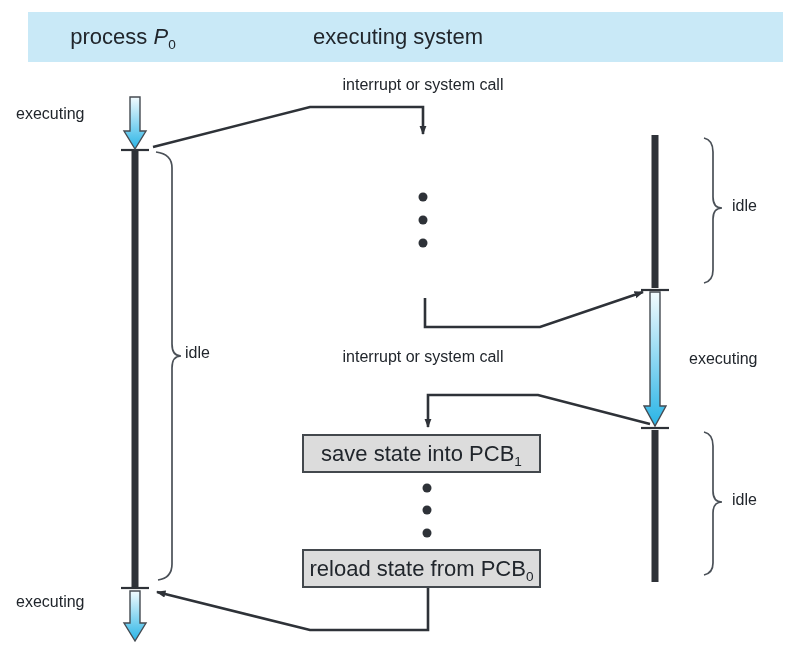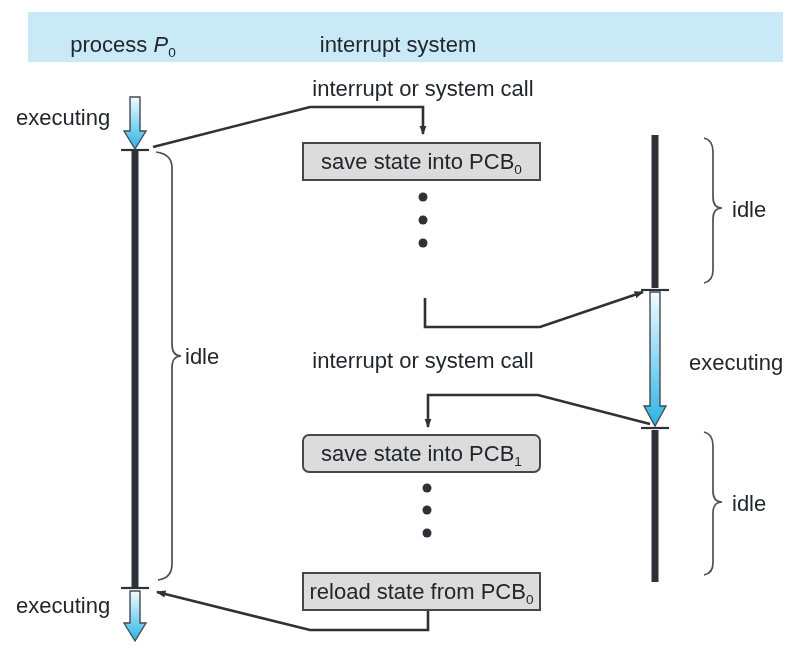--- a/index.html
+++ b/index.html
@@ -15,46 +15,46 @@
   .canvas{
     position:relative;width:791px;height:656px;background:#fff;
     font-family:"Liberation Sans",sans-serif;color:var(--text);
     overflow:hidden;
   }
   .svg-layer{position:absolute;left:0;top:0;width:791px;height:656px;z-index:1;}
   .header-bar{
     position:absolute;left:28px;top:12px;width:755px;height:50px;
     background:var(--header-bg);z-index:2;
   }
-  .header-cell{position:absolute;top:0;height:58px;line-height:50px;text-align:center;font-size:22px;margin-top:8px;}
+  .header-cell{position:absolute;top:0;height:58px;line-height:50px;text-align:center;font-size:22px;}
   .hc-p0{left:10px;width:170px;}
   .hc-os{left:265px;width:210px;}
   .hc-p1{left:556px;width:200px;}
   .pvar{font-style:italic;}
   sub{font-size:0.62em;line-height:0;}
-  .lbl{position:absolute;z-index:2;font-size:22px;white-space:nowrap;}
+  .lbl{position:absolute;z-index:2;font-size:16px;white-space:nowrap;}
   .lbl-center{text-align:center;}
   .interrupt-top{left:280px;top:76px;width:286px;}
   .interrupt-bottom{left:280px;top:348px;width:286px;}
   .executing-p0-start{left:16px;top:105px;}
   .executing-p0-end{left:16px;top:593px;}
   .executing-p1{left:689px;top:350px;}
   .idle-p0{left:185px;top:344px;}
   .idle-p1-top{left:732px;top:197px;}
   .idle-p1-bottom{left:732px;top:491px;}
   .os-box{
     position:absolute;z-index:2;left:302px;width:235px;height:35px;
     background:var(--box-fill);border:2px solid var(--box-border);
     display:flex;align-items:center;justify-content:center;
     font-size:22px;white-space:nowrap;
   }
   .box-1{top:142px;}
   .box-2{top:258px;}
-  .box-3{top:434px;border-radius:7px;}
-  .box-4{top:549px;margin-top:23px;}
+  .box-3{top:434px;}
+  .box-4{top:549px;}
   .flow{stroke:var(--line);stroke-width:2.6;fill:none;}
   .timeline{stroke:var(--line);stroke-width:7;}
   .tick{stroke:var(--line);stroke-width:2.2;}
   .brace{stroke:#4a5057;stroke-width:1.7;fill:none;}
   .dot{fill:var(--line);}
   .cyan-arrow{stroke:#454b52;stroke-width:1.4;}
 </style>
 </head>
 <body>
 
@@ -99,36 +99,33 @@
     <path class="brace" d="M 156,152 Q 172,154 172,168 L 172,344 Q 172,356 181,356 Q 172,356 172,368 L 172,564 Q 172,578 158,580"></path>
     <path class="brace" d="M 704,138 Q 713,140 713,152 L 713,197 Q 713,208 722,208 Q 713,208 713,219 L 713,270 Q 713,281 704,283"></path>
     <path class="brace" d="M 704,432 Q 713,434 713,446 L 713,491 Q 713,502 722,502 Q 713,502 713,513 L 713,563 Q 713,573 704,575"></path>
   </svg>
 
   <div class="header-bar">
     <div class="header-cell hc-p0">
       <span>process </span><span class="pvar">P</span><sub>0</sub>
     </div>
     <div class="header-cell hc-os">
-      <span>interrupt system</span>
+      <span>executing system</span>
     </div>
   </div>
 
   <div class="lbl lbl-center interrupt-top">interrupt or system call</div>
   <div class="lbl lbl-center interrupt-bottom">interrupt or system call</div>
   <div class="lbl executing-p0-start">executing</div>
   <div class="lbl executing-p0-end">executing</div>
   <div class="lbl executing-p1">executing</div>
   <div class="lbl idle-p0">idle</div>
   <div class="lbl idle-p1-top">idle</div>
   <div class="lbl idle-p1-bottom">idle</div>
 
-  <div class="os-box box-1">
-    <span><span>save state into PCB</span><sub>0</sub></span>
-  </div>
   <div class="os-box box-3">
     <span><span>save state into PCB</span><sub>1</sub></span>
   </div>
   <div class="os-box box-4">
     <span><span>reload state from PCB</span><sub>0</sub></span>
   </div>
 
 </div>
 
 </body></html>

